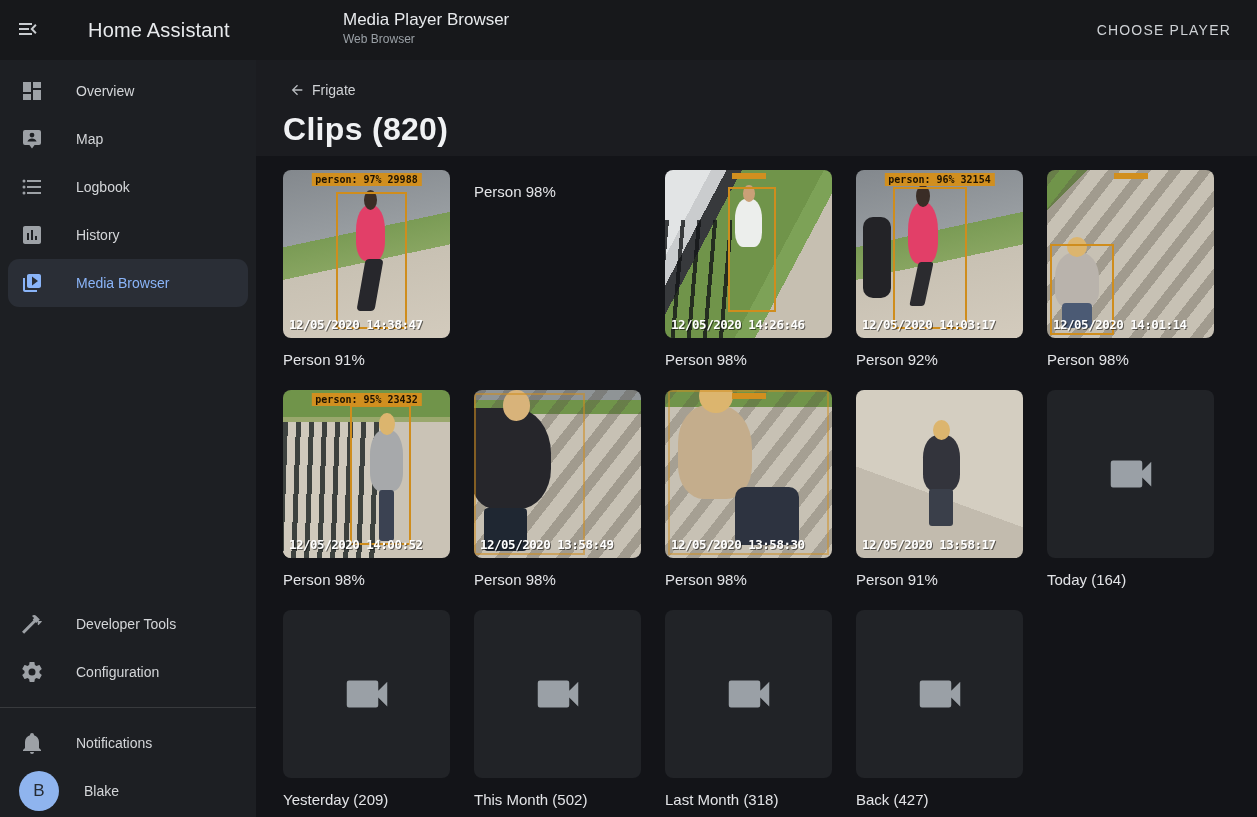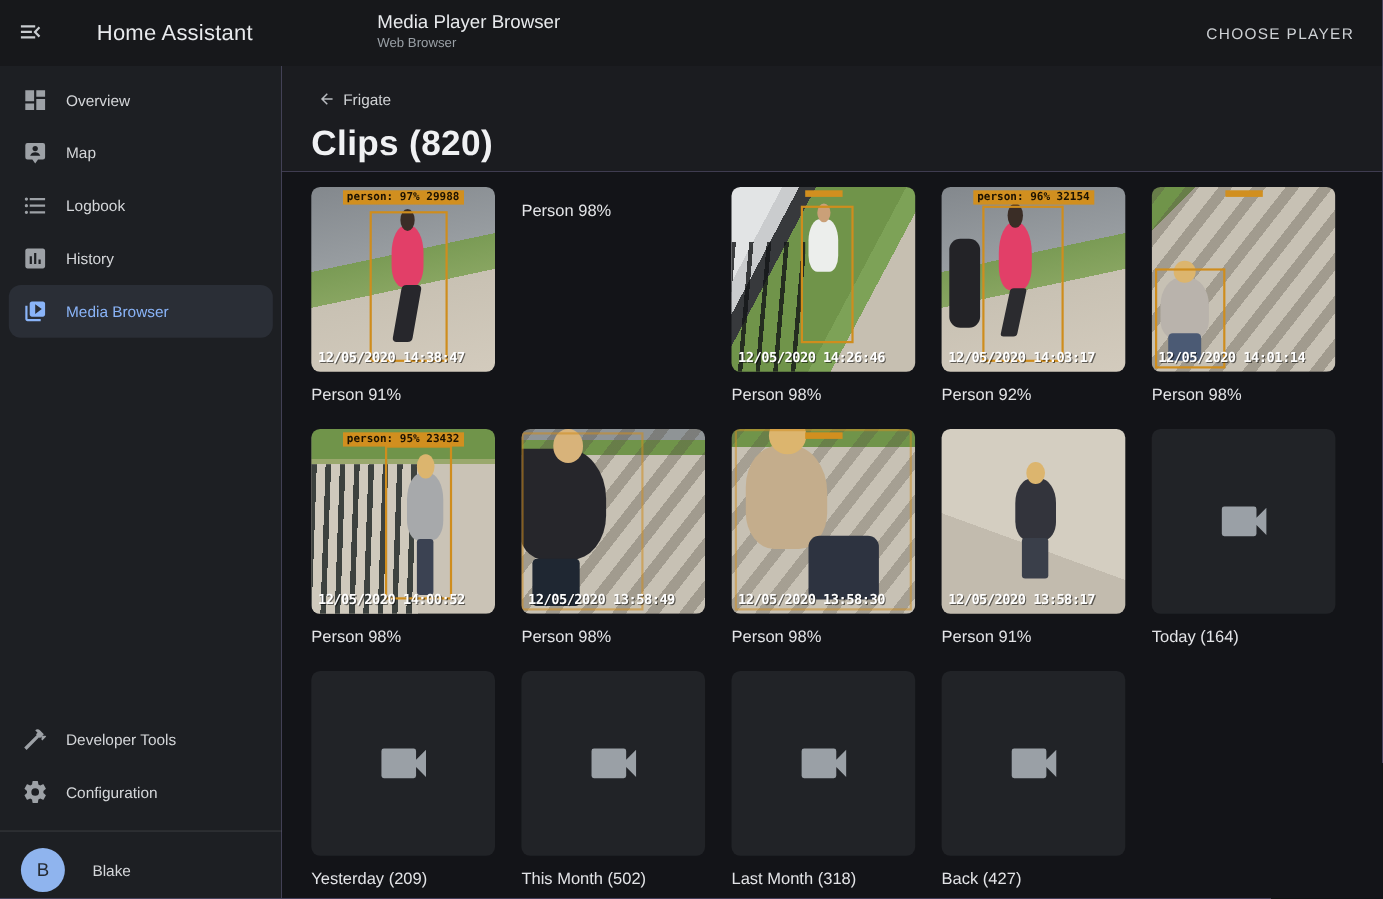--- a/index.html
+++ b/index.html
@@ -22,21 +22,21 @@
 
   
   .sidebar{position:absolute;left:0;top:60px;width:256px;height:757px;background:#1d1f23;
            display:flex;flex-direction:column;z-index:4;}
   .side-top{padding-top:7px;}
   .side-spacer{flex:1;}
   .side-bottom{padding-bottom:2px;}
   .side-item{position:relative;display:flex;align-items:center;height:48px;margin:0 8px;
              border-radius:4px;cursor:pointer;color:#d4d6d9;}
   .side-item .icn{width:24px;height:24px;margin-left:12px;color:#9da1a6;flex:0 0 24px;}
-  .side-item .lbl{margin-left:16px;font-size:14px;white-space:nowrap;}
+  .side-item .lbl{margin-left:32px;font-size:14px;white-space:nowrap;}
   .side-item.selected{background:#2a2e36;color:#8ab4f8;border-radius:11px;}
   .side-item.selected .icn{color:#8ab4f8;}
   .side-divider{height:1px;background:rgba(255,255,255,.12);margin:11px 0;}
   .avatar{width:40px;height:40px;border-radius:50%;background:#8fb4ee;color:#252b33;
           display:flex;align-items:center;justify-content:center;font-size:17px;
           margin-left:11px;flex:0 0 40px;}
   .side-item.user .lbl{margin-left:25px;}
 
   
   .main{position:absolute;left:256px;top:60px;width:1001px;height:757px;}
@@ -218,20 +218,28 @@
       </div>
       <div class="side-item">
         <span class="icn">
           <svg viewBox="0 0 24 24" width="24" height="24">
               <path fill="currentColor" d="M12,15.5A3.5,3.5 0 0,1 8.5,12A3.5,3.5 0 0,1 12,8.5A3.5,3.5 0 0,1 15.5,12A3.5,3.5 0 0,1 12,15.5M19.43,12.97C19.47,12.65 19.5,12.33 19.5,12C19.5,11.67 19.47,11.34 19.43,11L21.54,9.37C21.73,9.22 21.78,8.95 21.66,8.73L19.66,5.27C19.54,5.05 19.27,4.96 19.05,5.05L16.56,6.05C16.04,5.66 15.5,5.32 14.87,5.07L14.5,2.42C14.46,2.18 14.25,2 14,2H10C9.75,2 9.54,2.18 9.5,2.42L9.13,5.07C8.5,5.32 7.96,5.66 7.44,6.05L4.95,5.05C4.73,4.96 4.46,5.05 4.34,5.27L2.34,8.73C2.21,8.95 2.27,9.22 2.46,9.37L4.57,11C4.53,11.34 4.5,11.67 4.5,12C4.5,12.33 4.53,12.65 4.57,12.97L2.46,14.63C2.27,14.78 2.21,15.05 2.34,15.27L4.34,18.73C4.46,18.95 4.73,19.03 4.95,18.95L7.44,17.94C7.96,18.34 8.5,18.68 9.13,18.93L9.5,21.58C9.54,21.82 9.75,22 10,22H14C14.25,22 14.46,21.82 14.5,21.58L14.87,18.93C15.5,18.67 16.04,18.34 16.56,17.94L19.05,18.95C19.27,19.03 19.54,18.95 19.66,18.73L21.66,15.27C21.78,15.05 21.73,14.78 21.54,14.63L19.43,12.97Z"></path>
             </svg>
         </span>
         <span class="lbl">Configuration</span>
       </div>
       <div class="side-divider"></div>
+      <div class="side-item">
+        <span class="icn">
+          <svg viewBox="0 0 24 24" width="24" height="24">
+              <path fill="currentColor" d="M21,19V20H3V19L5,17V11C5,7.9 7.03,5.17 10,4.29C10,4.19 10,4.1 10,4A2,2 0 0,1 12,2A2,2 0 0,1 14,4C14,4.1 14,4.19 14,4.29C16.97,5.17 19,7.9 19,11V17L21,19M14,21A2,2 0 0,1 12,23A2,2 0 0,1 10,21"></path>
+            </svg>
+        </span>
+        <span class="lbl">Notifications</span>
+      </div>
       <div class="side-item user">
         <span class="avatar">B</span>
         <span class="lbl">Blake</span>
       </div>
     </div>
   </nav>
 
   <div class="main">
     <div class="main-header">
       <button class="breadcrumb">

